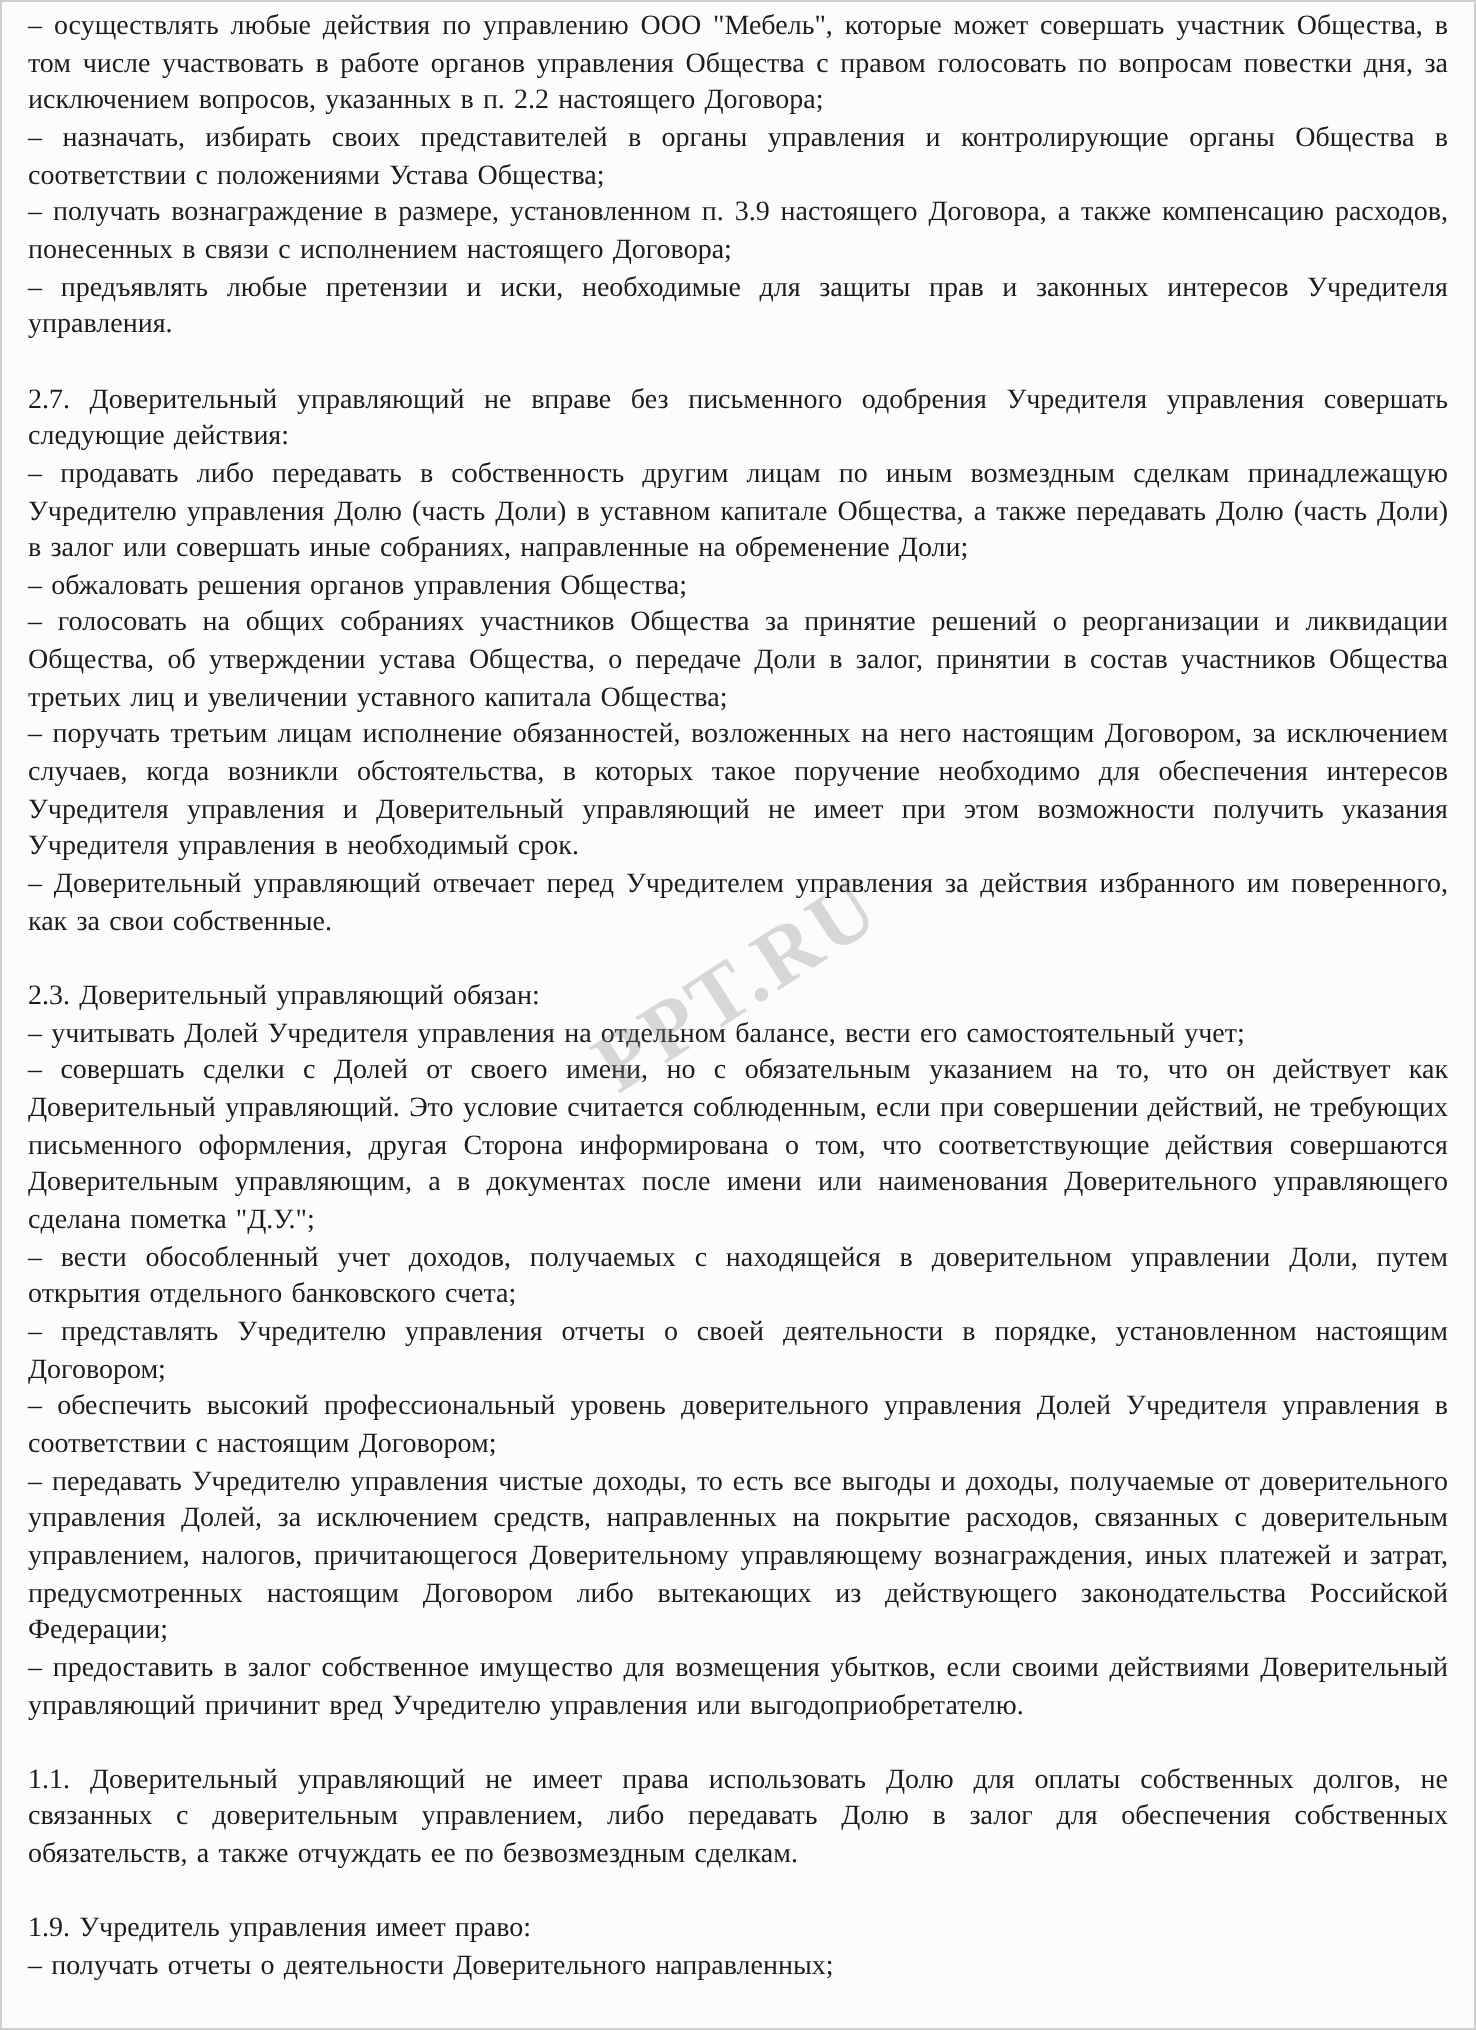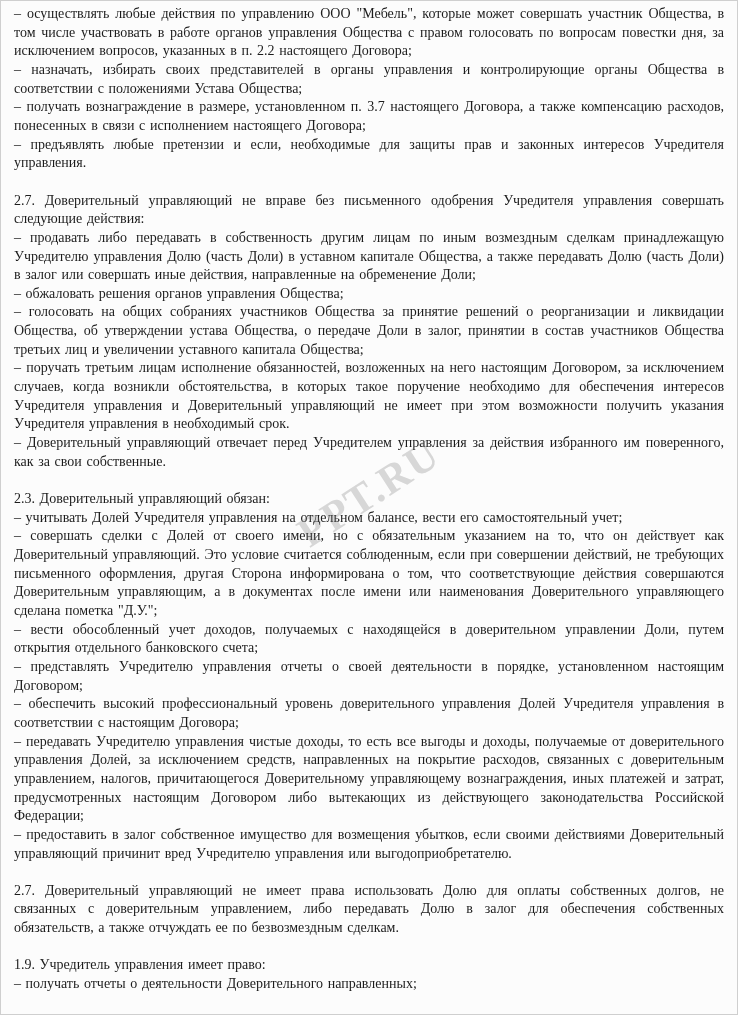--- a/index.html
+++ b/index.html
@@ -50,42 +50,42 @@
 </style>
 </head>
 <body>
 
 <div class="page">
   <div class="watermark">PPT.RU</div>
   <div>
       <div class="block">
         <p class="para">– осуществлять любые действия по управлению ООО "Мебель", которые может совершать участник Общества, в том числе участвовать в работе органов управления Общества с правом голосовать по вопросам повестки дня, за исключением вопросов, указанных в п. 2.2 настоящего Договора;</p>
         <p class="para">– назначать, избирать своих представителей в органы управления и контролирующие органы Общества в соответствии с положениями Устава Общества;</p>
-        <p class="para">– получать вознаграждение в размере, установленном п. 3.7 настоящего Договора, а также компенсацию расходов, понесенных в связи с исполнением настоящего Договора;</p>
-        <p class="para">– предъявлять любые претензии и если, необходимые для защиты прав и законных интересов Учредителя управления.</p>
+        <p class="para">– получать вознаграждение в размере, установленном п. 3.9 настоящего Договора, а также компенсацию расходов, понесенных в связи с исполнением настоящего Договора;</p>
+        <p class="para">– предъявлять любые претензии и иски, необходимые для защиты прав и законных интересов Учредителя управления.</p>
       </div>
       <div class="block">
         <p class="para">2.7. Доверительный управляющий не вправе без письменного одобрения Учредителя управления совершать следующие действия:</p>
-        <p class="para">– продавать либо передавать в собственность другим лицам по иным возмездным сделкам принадлежащую Учредителю управления Долю (часть Доли) в уставном капитале Общества, а также передавать Долю (часть Доли) в залог или совершать иные действия, направленные на обременение Доли;</p>
+        <p class="para">– продавать либо передавать в собственность другим лицам по иным возмездным сделкам принадлежащую Учредителю управления Долю (часть Доли) в уставном капитале Общества, а также передавать Долю (часть Доли) в залог или совершать иные собраниях, направленные на обременение Доли;</p>
         <p class="para">– обжаловать решения органов управления Общества;</p>
         <p class="para">– голосовать на общих собраниях участников Общества за принятие решений о реорганизации и ликвидации Общества, об утверждении устава Общества, о передаче Доли в залог, принятии в состав участников Общества третьих лиц и увеличении уставного капитала Общества;</p>
         <p class="para">– поручать третьим лицам исполнение обязанностей, возложенных на него настоящим Договором, за исключением случаев, когда возникли обстоятельства, в которых такое поручение необходимо для обеспечения интересов Учредителя управления и Доверительный управляющий не имеет при этом возможности получить указания Учредителя управления в необходимый срок.</p>
         <p class="para">– Доверительный управляющий отвечает перед Учредителем управления за действия избранного им поверенного, как за свои собственные.</p>
       </div>
       <div class="block">
         <p class="para">2.3. Доверительный управляющий обязан:</p>
         <p class="para">– учитывать Долей Учредителя управления на отдельном балансе, вести его самостоятельный учет;</p>
         <p class="para">– совершать сделки с Долей от своего имени, но с обязательным указанием на то, что он действует как Доверительный управляющий. Это условие считается соблюденным, если при совершении действий, не требующих письменного оформления, другая Сторона информирована о том, что соответствующие действия совершаются Доверительным управляющим, а в документах после имени или наименования Доверительного управляющего сделана пометка "Д.У.";</p>
         <p class="para">– вести обособленный учет доходов, получаемых с находящейся в доверительном управлении Доли, путем открытия отдельного банковского счета;</p>
         <p class="para">– представлять Учредителю управления отчеты о своей деятельности в порядке, установленном настоящим Договором;</p>
-        <p class="para">– обеспечить высокий профессиональный уровень доверительного управления Долей Учредителя управления в соответствии с настоящим Договора;</p>
+        <p class="para">– обеспечить высокий профессиональный уровень доверительного управления Долей Учредителя управления в соответствии с настоящим Договором;</p>
         <p class="para">– передавать Учредителю управления чистые доходы, то есть все выгоды и доходы, получаемые от доверительного управления Долей, за исключением средств, направленных на покрытие расходов, связанных с доверительным управлением, налогов, причитающегося Доверительному управляющему вознаграждения, иных платежей и затрат, предусмотренных настоящим Договором либо вытекающих из действующего законодательства Российской Федерации;</p>
         <p class="para">– предоставить в залог собственное имущество для возмещения убытков, если своими действиями Доверительный управляющий причинит вред Учредителю управления или выгодоприобретателю.</p>
       </div>
       <div class="block">
-        <p class="para">2.7. Доверительный управляющий не имеет права использовать Долю для оплаты собственных долгов, не связанных с доверительным управлением, либо передавать Долю в залог для обеспечения собственных обязательств, а также отчуждать ее по безвозмездным сделкам.</p>
+        <p class="para">1.1. Доверительный управляющий не имеет права использовать Долю для оплаты собственных долгов, не связанных с доверительным управлением, либо передавать Долю в залог для обеспечения собственных обязательств, а также отчуждать ее по безвозмездным сделкам.</p>
       </div>
       <div class="block">
         <p class="para">1.9. Учредитель управления имеет право:</p>
         <p class="para">– получать отчеты о деятельности Доверительного направленных;</p>
       </div>
     </div>
 </div>
 
 </body></html>

